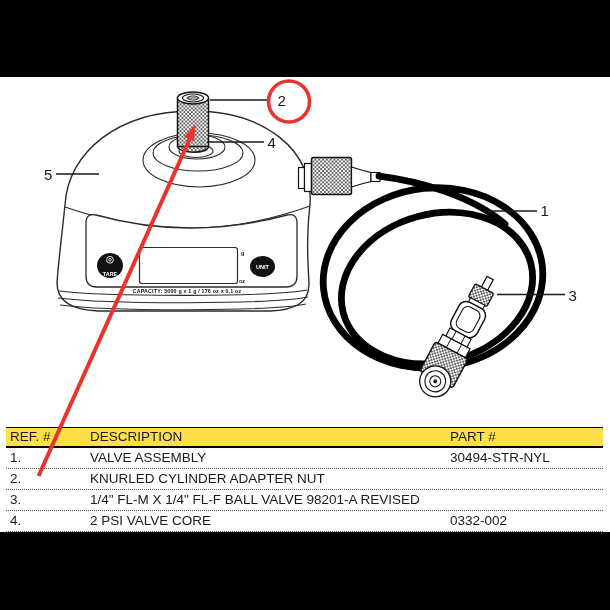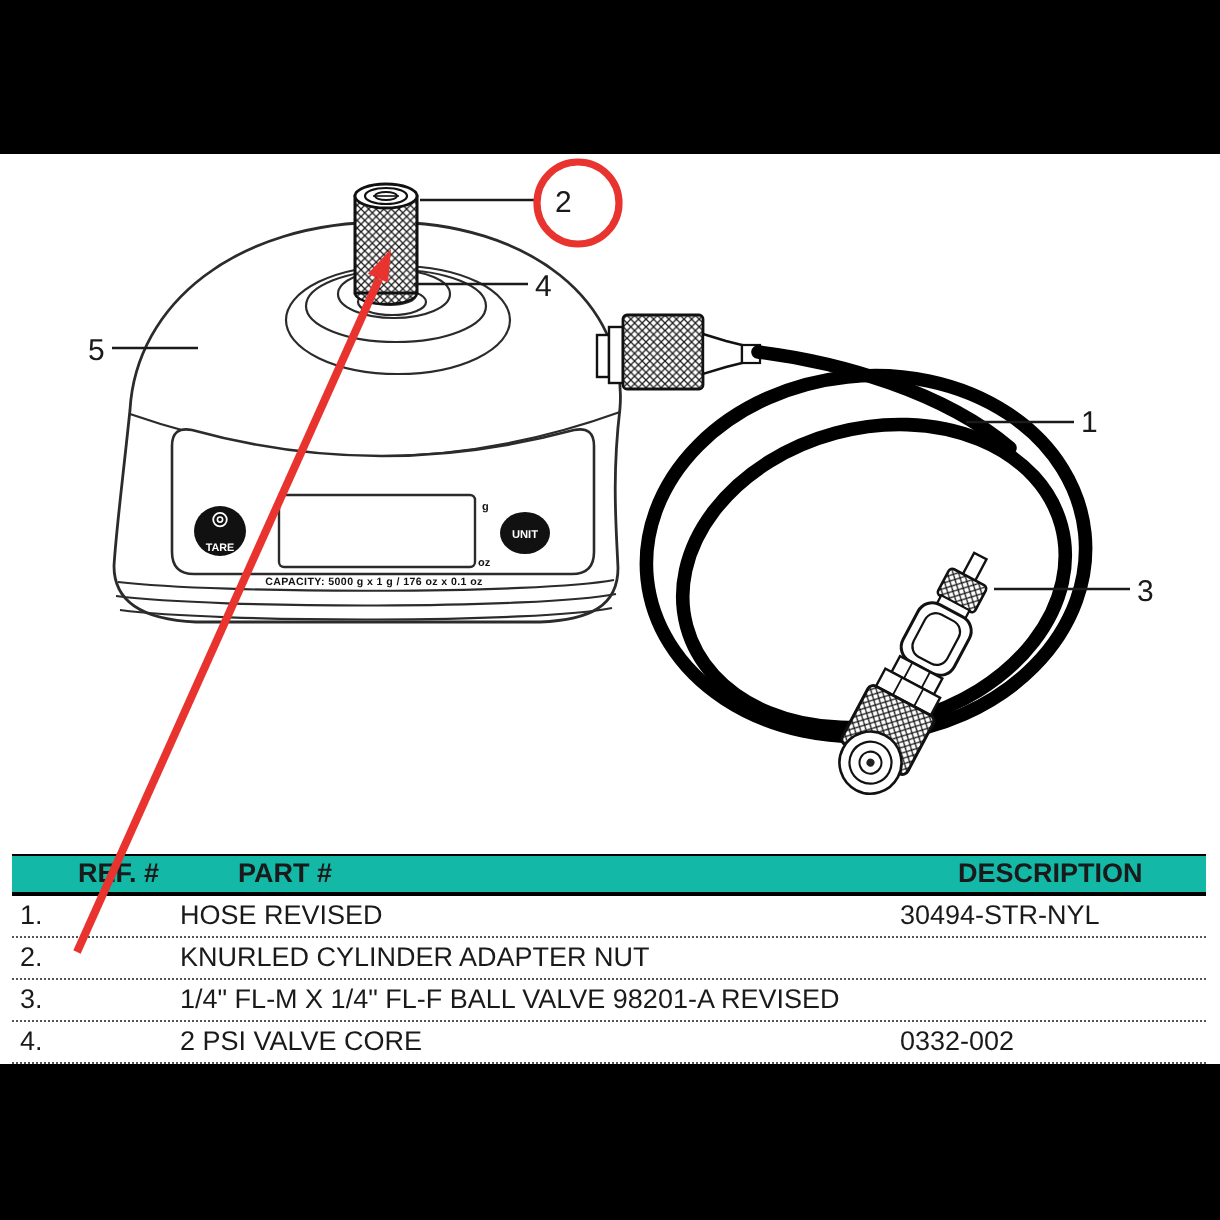--- a/index.html
+++ b/index.html
@@ -6,22 +6,22 @@
   .page{position:relative;width:610px;height:610px;overflow:hidden;background:#fff;
         font-family:"Liberation Sans",sans-serif;}
   .bar{position:absolute;left:0;width:610px;background:#000;}
   .bar.top{top:0;height:77px;}
   .bar.bottom{top:532px;height:78px;}
   svg.diagram{position:absolute;left:0;top:0;width:610px;height:610px;z-index:1;}
   svg.overlay{position:absolute;left:0;top:0;width:610px;height:610px;z-index:3;pointer-events:none;}
   .parts-table{position:absolute;left:6px;top:427px;width:597px;z-index:2;
                font-size:13.5px;color:#1a1a1a;}
   .trow{display:grid;grid-template-columns:80px 360px 1fr;align-items:center;}
-  .thead{background:#14b8a6;border-top:1.5px solid #000;border-bottom:2.5px solid #000;
-         font-weight:bold;height:18px;line-height:18px;padding-left:29px;}
+  .thead{background:#fde047;border-top:1.5px solid #000;border-bottom:2.5px solid #000;
+         font-weight:normal;height:18px;line-height:18px;}
   .tbody-row{height:20px;line-height:20px;border-bottom:1px dotted #555;}
   .cell{padding-left:4px;white-space:nowrap;overflow:hidden;}
   text{font-family:"Liberation Sans",sans-serif;}
 </style>
 </head>
 <body>
 
 <div class="page">
 
   <svg class="diagram" viewBox="0 0 610 610">
@@ -134,26 +134,26 @@
       <g>
         <path d="M56,174 L99,174"></path>
         <text x="44" y="180" font-size="15" fill="#1a1a1a" stroke="none">5</text>
       </g>
     </g>
   </svg>
 
   <div class="parts-table">
     <div class="trow thead">
       <div class="cell">REF. #</div>
+      <div class="cell">DESCRIPTION</div>
       <div class="cell">PART #</div>
-      <div class="cell">DESCRIPTION</div>
     </div>
     <div class="trow tbody-row">
       <div class="cell">1.</div>
-      <div class="cell">HOSE REVISED</div>
+      <div class="cell">VALVE ASSEMBLY</div>
       <div class="cell">30494-STR-NYL</div>
     </div>
     <div class="trow tbody-row">
       <div class="cell">2.</div>
       <div class="cell">KNURLED CYLINDER ADAPTER NUT</div>
     </div>
     <div class="trow tbody-row">
       <div class="cell">3.</div>
       <div class="cell">1/4" FL-M X 1/4" FL-F BALL VALVE 98201-A REVISED</div>
     </div>

